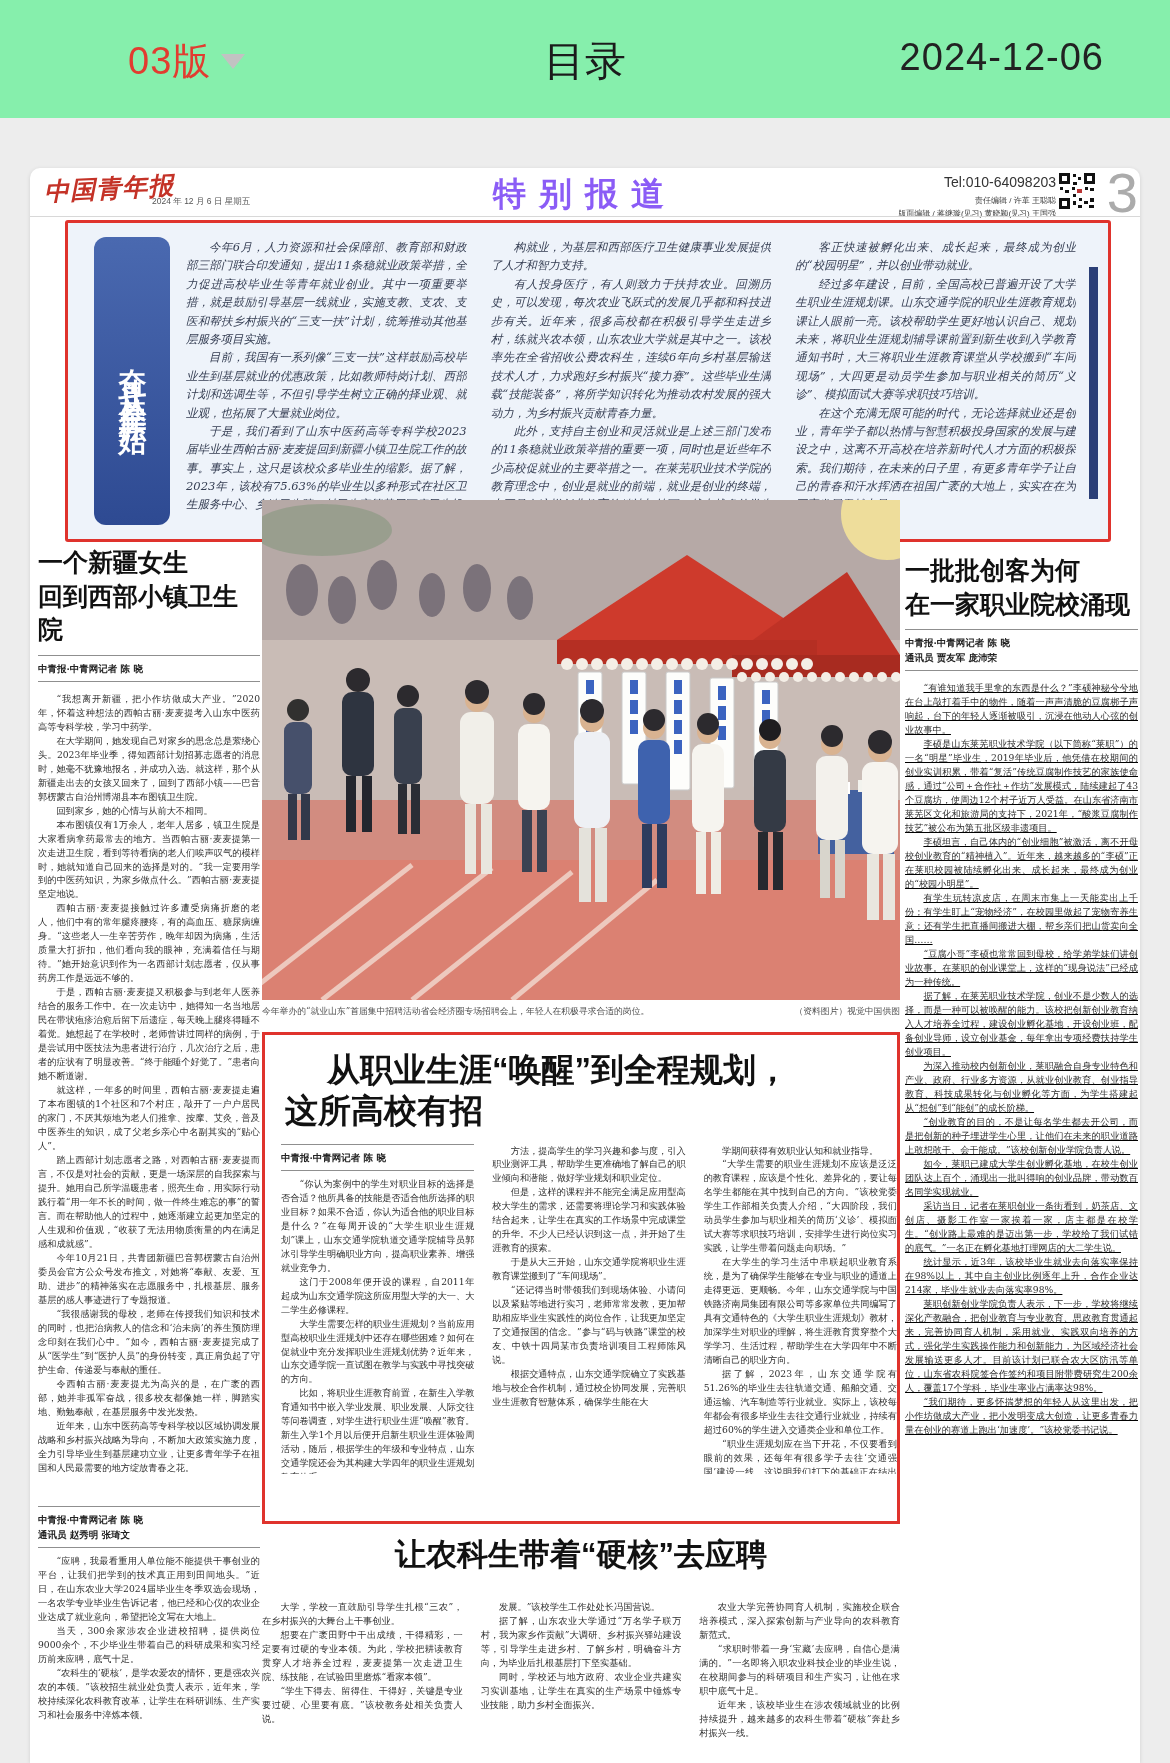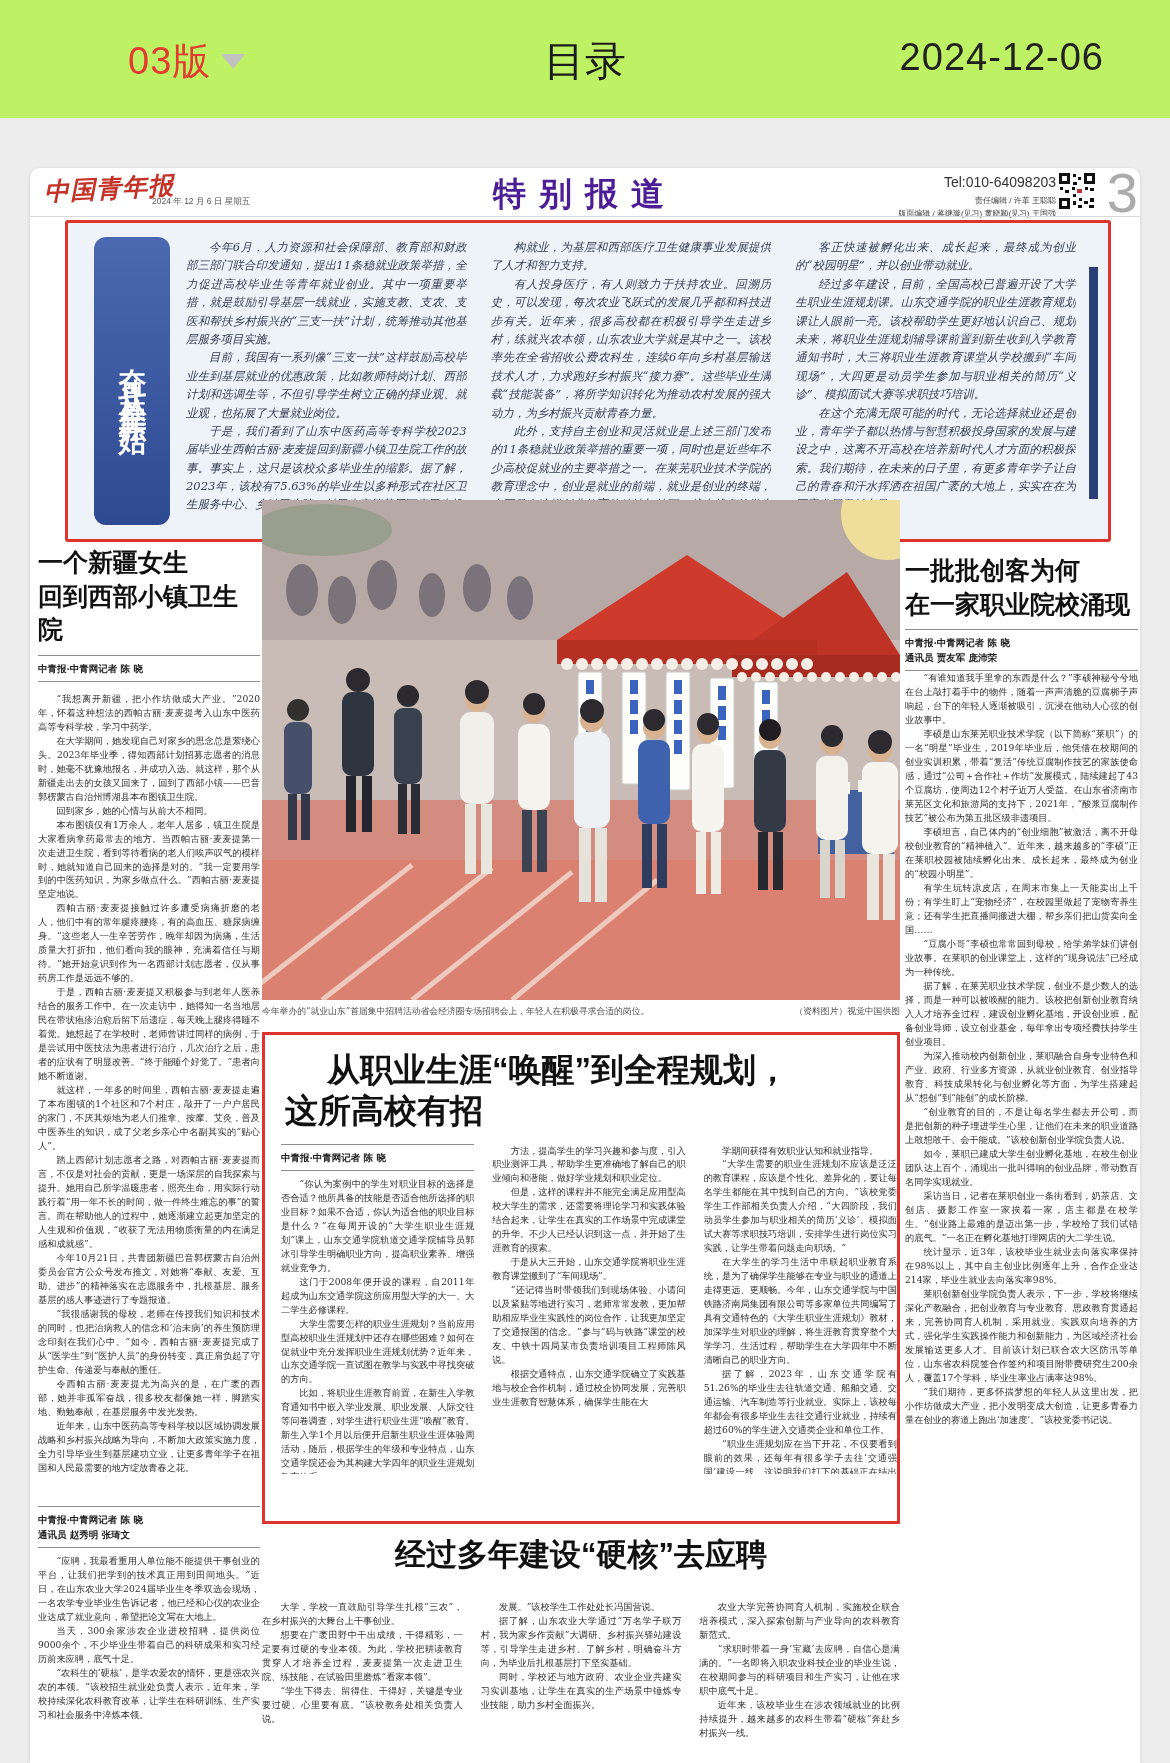--- a/index.html
+++ b/index.html
@@ -2,32 +2,32 @@
 <html><head>
 <meta charset="utf-8">
 <style>
   html,body{margin:0;padding:0;}
   body{
     width:1170px;height:1763px;position:relative;overflow:hidden;
     background:#ededed;font-family:"Liberation Sans",sans-serif;
     -webkit-font-smoothing:antialiased;
   }
   
-  .app-header{position:absolute;left:0;top:0;width:1170px;height:118px;background:#bef264;}
+  .app-header{position:absolute;left:0;top:0;width:1170px;height:118px;background:#86efac;}
   .page-selector{position:absolute;left:128px;top:36px;font-size:38px;color:#e23c30;font-weight:500;letter-spacing:1px;cursor:pointer;}
   .chevron{display:inline-block;width:0;height:0;border-left:12px solid transparent;border-right:12px solid transparent;border-top:15px solid #c2c2c2;vertical-align:middle;margin-left:10px;margin-bottom:4px;}
   .toc-title{position:absolute;left:0;right:0;top:34px;text-align:center;font-size:41px;color:#1b1b1b;font-weight:500;}
   .header-date{position:absolute;right:66px;top:36px;font-size:38px;color:#222;font-weight:400;letter-spacing:1px;}
   
   .page-card{position:absolute;left:30px;top:168px;width:1110px;height:1595px;background:#ffffff;border-radius:10px 10px 0 0;box-shadow:0 1px 4px rgba(0,0,0,.12);overflow:hidden;}
   
   .masthead{position:absolute;left:0;top:0;width:1110px;height:48px;}
   .paper-logo{position:absolute;left:14px;top:4px;font-family:"DejaVu Serif",serif;font-style:italic;font-weight:bold;font-size:25px;color:#c43227;transform:rotate(-3deg);letter-spacing:1px;}
   .masthead-date{position:absolute;left:122px;top:28px;font-size:8.5px;color:#555;}
-  .section-title{position:absolute;left:0;right:0;top:4px;text-align:center;font-size:33px;font-weight:700;color:#4c1d95;letter-spacing:13px;}
+  .section-title{position:absolute;left:0;right:0;top:4px;text-align:center;font-size:33px;font-weight:700;color:#8b5cf6;letter-spacing:13px;}
   .masthead-right{position:absolute;right:84px;top:3px;text-align:right;font-size:8px;color:#3c3c3c;line-height:1.65;}
   .masthead-right .tel{font-size:14px;color:#333;}
   .qr{position:absolute;right:44px;top:4px;width:38px;height:38px;}
   .big-page-num{position:absolute;right:2px;top:-8px;font-size:56px;color:#ababab;font-weight:400;}
   .mast-rule{position:absolute;left:0;top:48px;width:1110px;height:1px;background:#d8d8d8;}
   
   .featured{position:absolute;left:35px;top:52px;width:1040px;height:316px;border:3px solid #df332d;background:#eef3fa;border-radius:3px;}
   .vert-banner{position:absolute;left:26px;top:14px;width:76px;height:288px;background:linear-gradient(180deg,#4a69b0,#2e4a92);border-radius:12px;display:flex;align-items:center;justify-content:center;}
   .vert-banner span{writing-mode:vertical-rl;color:#fff;font-size:28px;font-weight:700;letter-spacing:10px;font-family:"Liberation Sans",sans-serif;}
   .inner-bar{position:absolute;right:10px;top:44px;width:9px;height:232px;background:#2b3f77;}
@@ -48,21 +48,21 @@
   
   .center-article{position:absolute;left:232px;top:864px;width:638px;height:492px;border:3px solid #df332d;background:#fff;box-sizing:border-box;padding:14px 0 10px 16px;overflow:hidden;}
   .center-hl1{font-size:33px;padding-left:46px;line-height:1.25;}
   .center-hl2{font-size:33px;padding-left:4px;line-height:1.25;}
   .center-cols{display:flex;gap:18px;margin-top:12px;height:330px;overflow:hidden;}
   .center-cols .col{flex:1;overflow:hidden;}
   .center-cols .byline-block{margin-bottom:6px;}
   
   .right-article{position:absolute;left:875px;top:386px;width:233px;height:1209px;overflow:hidden;}
   .right-hl{font-size:25px;line-height:1.34;}
-  .right-body{height:1070px;overflow:hidden;}
+  .right-body{margin-top:10px;height:1070px;overflow:hidden;text-decoration:underline;}
   
   .bottom-left{position:absolute;left:8px;top:1338px;width:222px;height:257px;overflow:hidden;}
   .bottom-hl{position:absolute;left:232px;top:1366px;width:638px;text-align:center;font-size:31px;}
   .bottom-cols{position:absolute;left:232px;top:1432px;width:638px;height:163px;display:flex;gap:18px;overflow:hidden;}
   .bottom-cols .col{flex:1;overflow:hidden;}
 </style>
 </head>
 <body>
 
 <div class="app-header">
@@ -395,21 +395,21 @@
     <div class="byline-block">
       <div>中青报·中青网记者  陈  晓</div>
       <div>通讯员  赵秀明  张琦文</div>
     </div>
     <div class="bodytxt" style="margin-top:6px;">
         <p>“应聘，我最看重用人单位能不能提供干事创业的平台，让我们把学到的技术真正用到田间地头。”近日，在山东农业大学2024届毕业生冬季双选会现场，一名农学专业毕业生告诉记者，他已经和心仪的农业企业达成了就业意向，希望把论文写在大地上。</p>
         <p>当天，300余家涉农企业进校招聘，提供岗位9000余个，不少毕业生带着自己的科研成果和实习经历前来应聘，底气十足。</p>
         <p>“农科生的‘硬核’，是学农爱农的情怀，更是强农兴农的本领。”该校招生就业处负责人表示，近年来，学校持续深化农科教育改革，让学生在科研训练、生产实习和社会服务中淬炼本领。</p>
       </div>
   </div>
-  <div class="hl bottom-hl">经过多年建设“硬核”去应聘</div>
+  <div class="hl bottom-hl">让农科生带着“硬核”去应聘</div>
   <div class="bottom-cols">
     <div class="col bodytxt">
         <p>大学，学校一直鼓励引导学生扎根“三农”，在乡村振兴的大舞台上干事创业。</p>
         <p>想要在广袤田野中干出成绩，干得精彩，一定要有过硬的专业本领。为此，学校把耕读教育贯穿人才培养全过程，麦麦提第一次走进卫生院、练技能，在试验田里磨炼“看家本领”。</p>
         <p>“学生下得去、留得住、干得好，关键是专业要过硬、心里要有底。”该校教务处相关负责人说。</p>
       </div>
     <div class="col bodytxt">
         <p>发展。”该校学生工作处处长冯国营说。</p>
         <p>据了解，山东农业大学通过“万名学子联万村，我为家乡作贡献”大调研、乡村振兴驿站建设等，引导学生走进乡村、了解乡村，明确奋斗方向，为毕业后扎根基层打下坚实基础。</p>
         <p>同时，学校还与地方政府、农业企业共建实习实训基地，让学生在真实的生产场景中锤炼专业技能，助力乡村全面振兴。</p>

